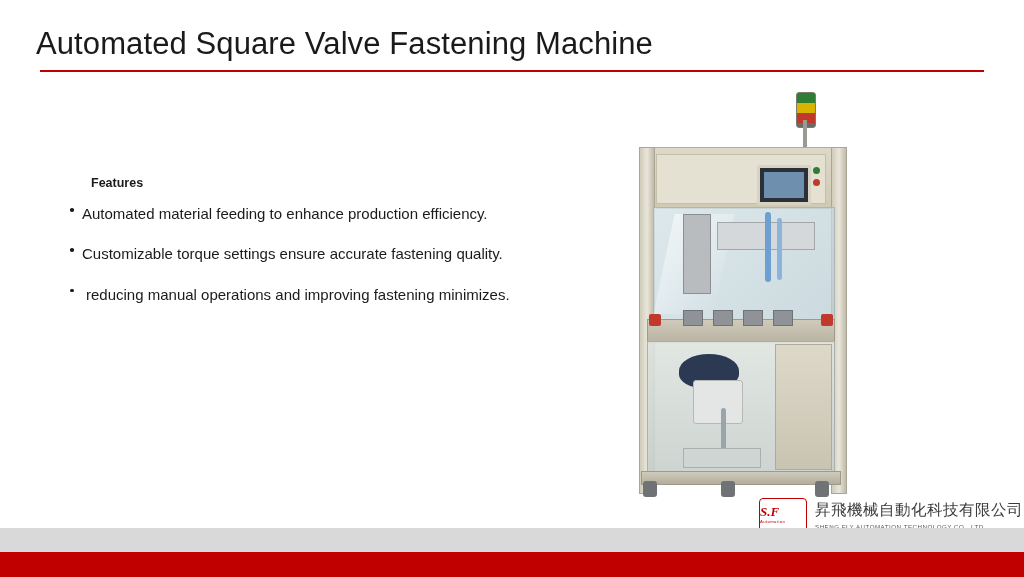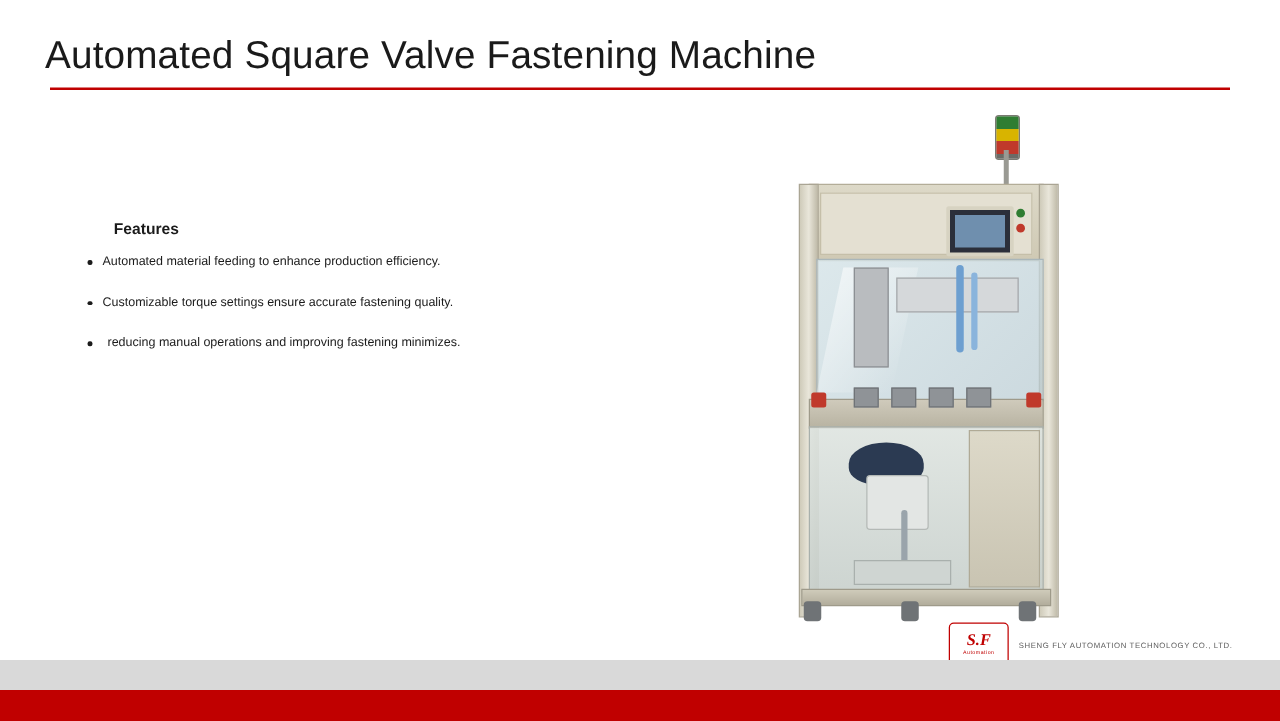--- a/index.html
+++ b/index.html
@@ -55,21 +55,21 @@
   .section-head.apps {
     margin-top: 30px;
   }
   ul.bullets {
     list-style: none;
     margin: 0;
     padding: 0;
   }
   ul.bullets li {
     position: relative;
-    font-size: 10px;
+    font-size: 15px;
     color: #1b1b1b;
     line-height: 1.55;
     margin: 0 0 17px 0;
     padding-left: 26px;
   }
   ul.bullets li:before {
     content: "";
     position: absolute;
     left: 14px;
     top: 6px;
@@ -317,21 +317,21 @@
     gap: 8px;
   }
   .logo-mark {
     position: relative;
     width: 46px;
     height: 32px;
     border: 1.5px solid #c00000;
     border-radius: 4px;
     display: flex;
     flex-direction: column;
-    align-items: center;
+    align-items: flex-start;
     justify-content: center;
     color: #c00000;
     line-height: 1;
   }
   .logo-mark .sf {
     font-family: "Liberation Serif", serif;
     font-style: italic;
     font-size: 13px;
     font-weight: bold;
   }
@@ -435,20 +435,21 @@
     <div class="caster c2"></div>
     <div class="caster c3"></div>
   </div>
 
   <div class="logo">
     <div class="logo-mark">
       <div class="sf">S.F</div>
       <div class="auto">Automation</div>
     </div>
     <div class="logo-text">
+      <div class="cn">昇飛機械自動化科技有限公司</div>
       <div class="en">SHENG FLY AUTOMATION TECHNOLOGY CO., LTD.</div>
     </div>
   </div>
 
   <div class="footer-gray"></div>
   <div class="footer-red"></div>
 
 </div>
 
 </body></html>

